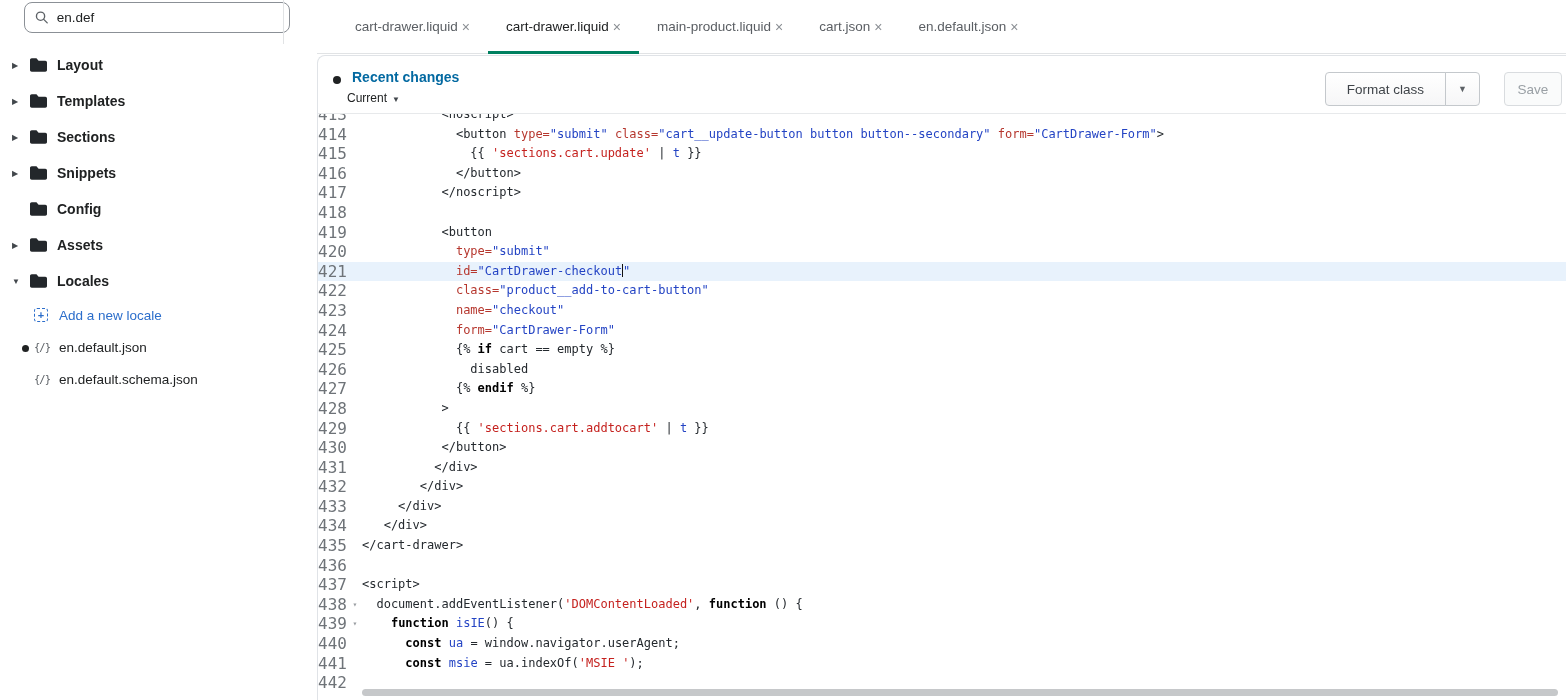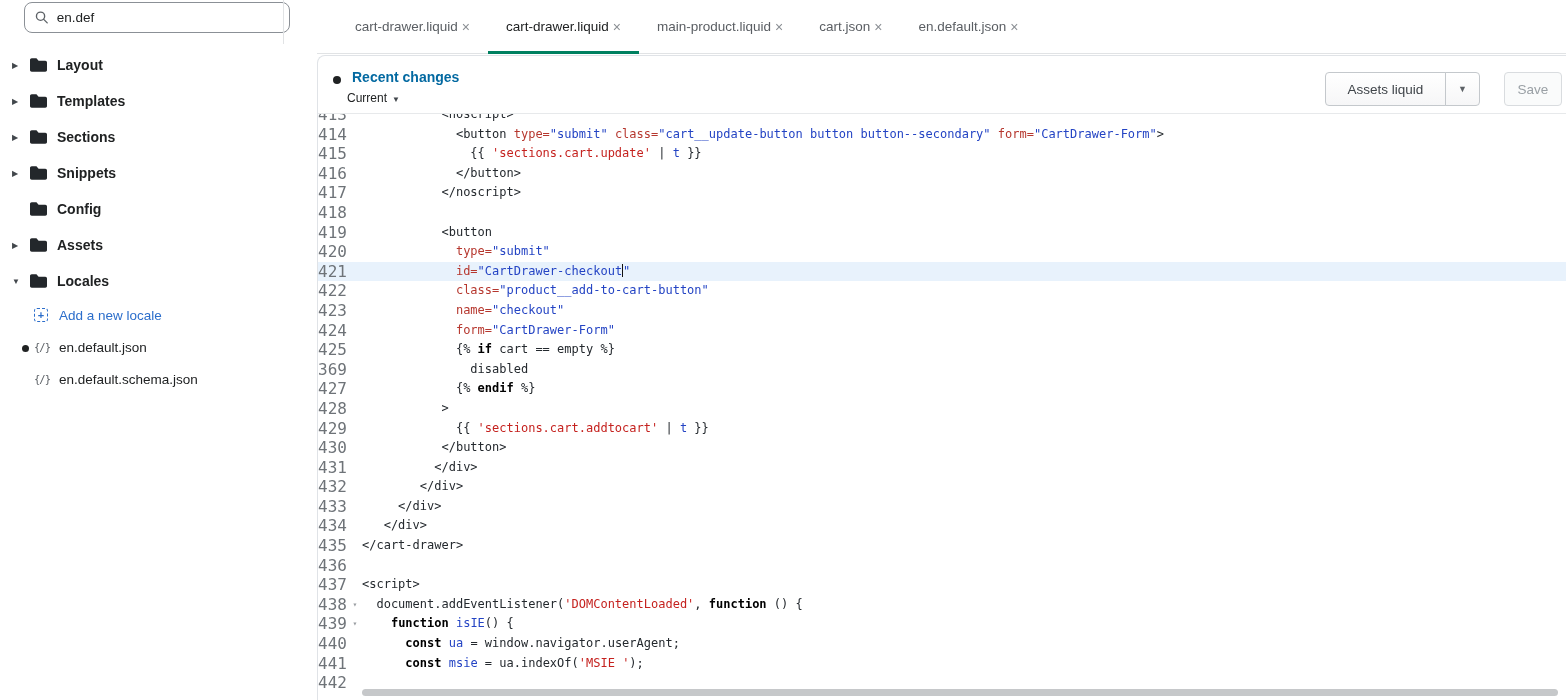--- a/index.html
+++ b/index.html
@@ -185,41 +185,41 @@
   </div>
 
 <div class="editor-card">
   <div class="toolbar">
     <span class="rc-dot"></span>
     <div class="rc-label">Recent changes</div>
     <div class="version">
       <span>Current</span><span class="vcaret">▼</span>
     </div>
     <div class="toolbar-buttons">
-      <button class="btn btn-format">Assets liquid</button>
+      <button class="btn btn-format">Format class</button>
       <button class="btn btn-caret"><span>▼</span></button>
       <button class="btn btn-save">Save</button>
     </div>
   </div>
   <div class="code-area">
     <div class="code-lines">
         <div class="code-row"><span class="ln">413</span><span class="fold-g"></span><span class="code-content"><span class="tok-p">           &lt;noscript&gt;</span></span></div>
         <div class="code-row"><span class="ln">414</span><span class="fold-g"></span><span class="code-content"><span class="tok-p">             &lt;button </span><span class="tok-an">type=</span><span class="tok-av">"submit"</span><span class="tok-p"> </span><span class="tok-an">class=</span><span class="tok-av">"cart__update-button button button--secondary"</span><span class="tok-p"> </span><span class="tok-an">form=</span><span class="tok-av">"CartDrawer-Form"</span><span class="tok-p">&gt;</span></span></div>
         <div class="code-row"><span class="ln">415</span><span class="fold-g"></span><span class="code-content"><span class="tok-p">               {{ </span><span class="tok-str">'sections.cart.update'</span><span class="tok-p"> | </span><span class="tok-def">t</span><span class="tok-p"> }}</span></span></div>
         <div class="code-row"><span class="ln">416</span><span class="fold-g"></span><span class="code-content"><span class="tok-p">             &lt;/button&gt;</span></span></div>
         <div class="code-row"><span class="ln">417</span><span class="fold-g"></span><span class="code-content"><span class="tok-p">           &lt;/noscript&gt;</span></span></div>
         <div class="code-row"><span class="ln">418</span><span class="fold-g"></span><span class="code-content"></span></div>
         <div class="code-row"><span class="ln">419</span><span class="fold-g"></span><span class="code-content"><span class="tok-p">           &lt;button</span></span></div>
         <div class="code-row"><span class="ln">420</span><span class="fold-g"></span><span class="code-content"><span class="tok-p">             </span><span class="tok-an">type=</span><span class="tok-av">"submit"</span></span></div>
         <div class="code-row active"><span class="ln">421</span><span class="fold-g"></span><span class="code-content"><span class="tok-p">             </span><span class="tok-an">id=</span><span class="tok-av">"CartDrawer-checkout</span><span class="caret-i"></span><span class="tok-av">"</span></span></div>
         <div class="code-row"><span class="ln">422</span><span class="fold-g"></span><span class="code-content"><span class="tok-p">             </span><span class="tok-an">class=</span><span class="tok-av">"product__add-to-cart-button"</span></span></div>
         <div class="code-row"><span class="ln">423</span><span class="fold-g"></span><span class="code-content"><span class="tok-p">             </span><span class="tok-an">name=</span><span class="tok-av">"checkout"</span></span></div>
         <div class="code-row"><span class="ln">424</span><span class="fold-g"></span><span class="code-content"><span class="tok-p">             </span><span class="tok-an">form=</span><span class="tok-av">"CartDrawer-Form"</span></span></div>
         <div class="code-row"><span class="ln">425</span><span class="fold-g"></span><span class="code-content"><span class="tok-p">             {% </span><span class="tok-kw">if</span><span class="tok-p"> cart == empty %}</span></span></div>
-        <div class="code-row"><span class="ln">369</span><span class="fold-g"></span><span class="code-content"><span class="tok-p">               disabled</span></span></div>
+        <div class="code-row"><span class="ln">426</span><span class="fold-g"></span><span class="code-content"><span class="tok-p">               disabled</span></span></div>
         <div class="code-row"><span class="ln">427</span><span class="fold-g"></span><span class="code-content"><span class="tok-p">             {% </span><span class="tok-kw">endif</span><span class="tok-p"> %}</span></span></div>
         <div class="code-row"><span class="ln">428</span><span class="fold-g"></span><span class="code-content"><span class="tok-p">           &gt;</span></span></div>
         <div class="code-row"><span class="ln">429</span><span class="fold-g"></span><span class="code-content"><span class="tok-p">             {{ </span><span class="tok-str">'sections.cart.addtocart'</span><span class="tok-p"> | </span><span class="tok-def">t</span><span class="tok-p"> }}</span></span></div>
         <div class="code-row"><span class="ln">430</span><span class="fold-g"></span><span class="code-content"><span class="tok-p">           &lt;/button&gt;</span></span></div>
         <div class="code-row"><span class="ln">431</span><span class="fold-g"></span><span class="code-content"><span class="tok-p">          &lt;/div&gt;</span></span></div>
         <div class="code-row"><span class="ln">432</span><span class="fold-g"></span><span class="code-content"><span class="tok-p">        &lt;/div&gt;</span></span></div>
         <div class="code-row"><span class="ln">433</span><span class="fold-g"></span><span class="code-content"><span class="tok-p">     &lt;/div&gt;</span></span></div>
         <div class="code-row"><span class="ln">434</span><span class="fold-g"></span><span class="code-content"><span class="tok-p">   &lt;/div&gt;</span></span></div>
         <div class="code-row"><span class="ln">435</span><span class="fold-g"></span><span class="code-content"><span class="tok-p">&lt;/cart-drawer&gt;</span></span></div>
         <div class="code-row"><span class="ln">436</span><span class="fold-g"></span><span class="code-content"></span></div>

